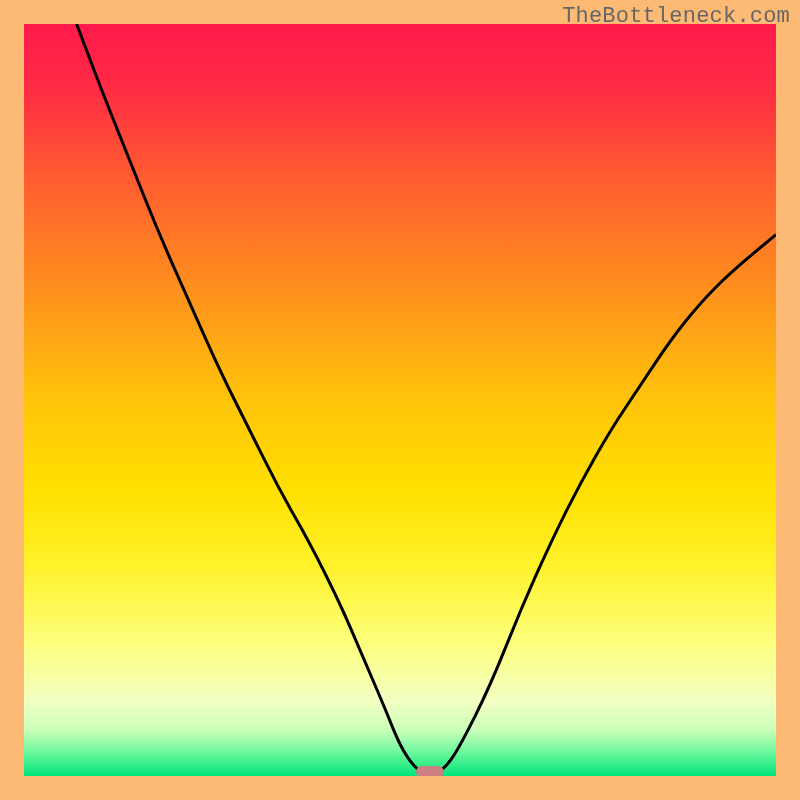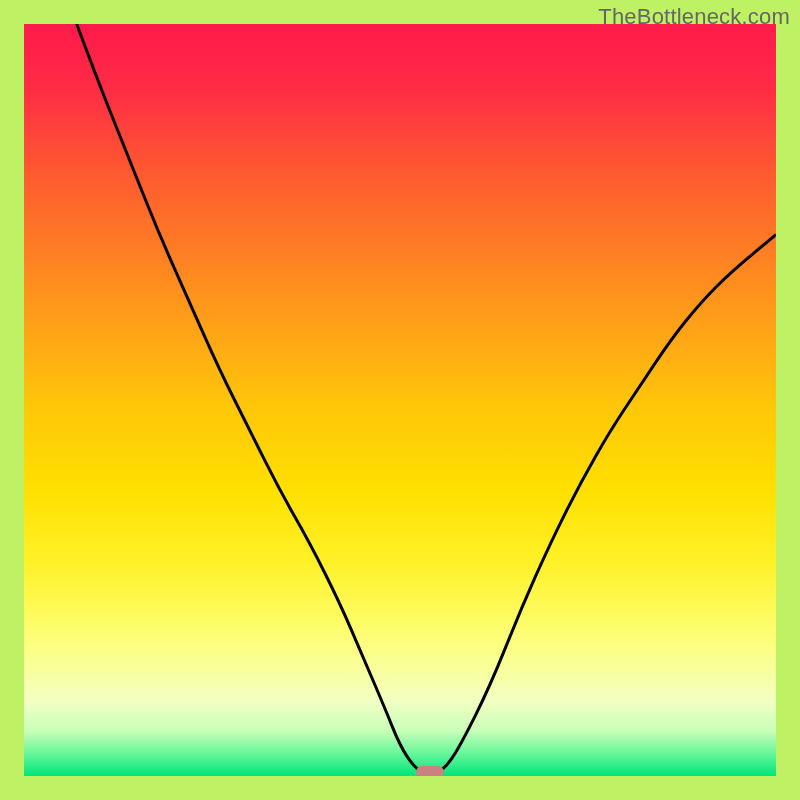--- a/index.html
+++ b/index.html
@@ -7,21 +7,22 @@
     padding: 0;
     width: 800px;
     height: 800px;
     background: #000;
     position: relative;
     font-family: Arial, Helvetica, sans-serif;
   }
   .frame {
     position: absolute;
     inset: 0;
-    background: #bef264;
+    background: #fdba74;
+    font-family: Liberation Mono, monospace;
   }
   .plot-area {
     position: absolute;
     left: 24px;
     top: 24px;
     width: 752px;
     height: 752px;
     overflow: hidden;
   }
   .watermark {

